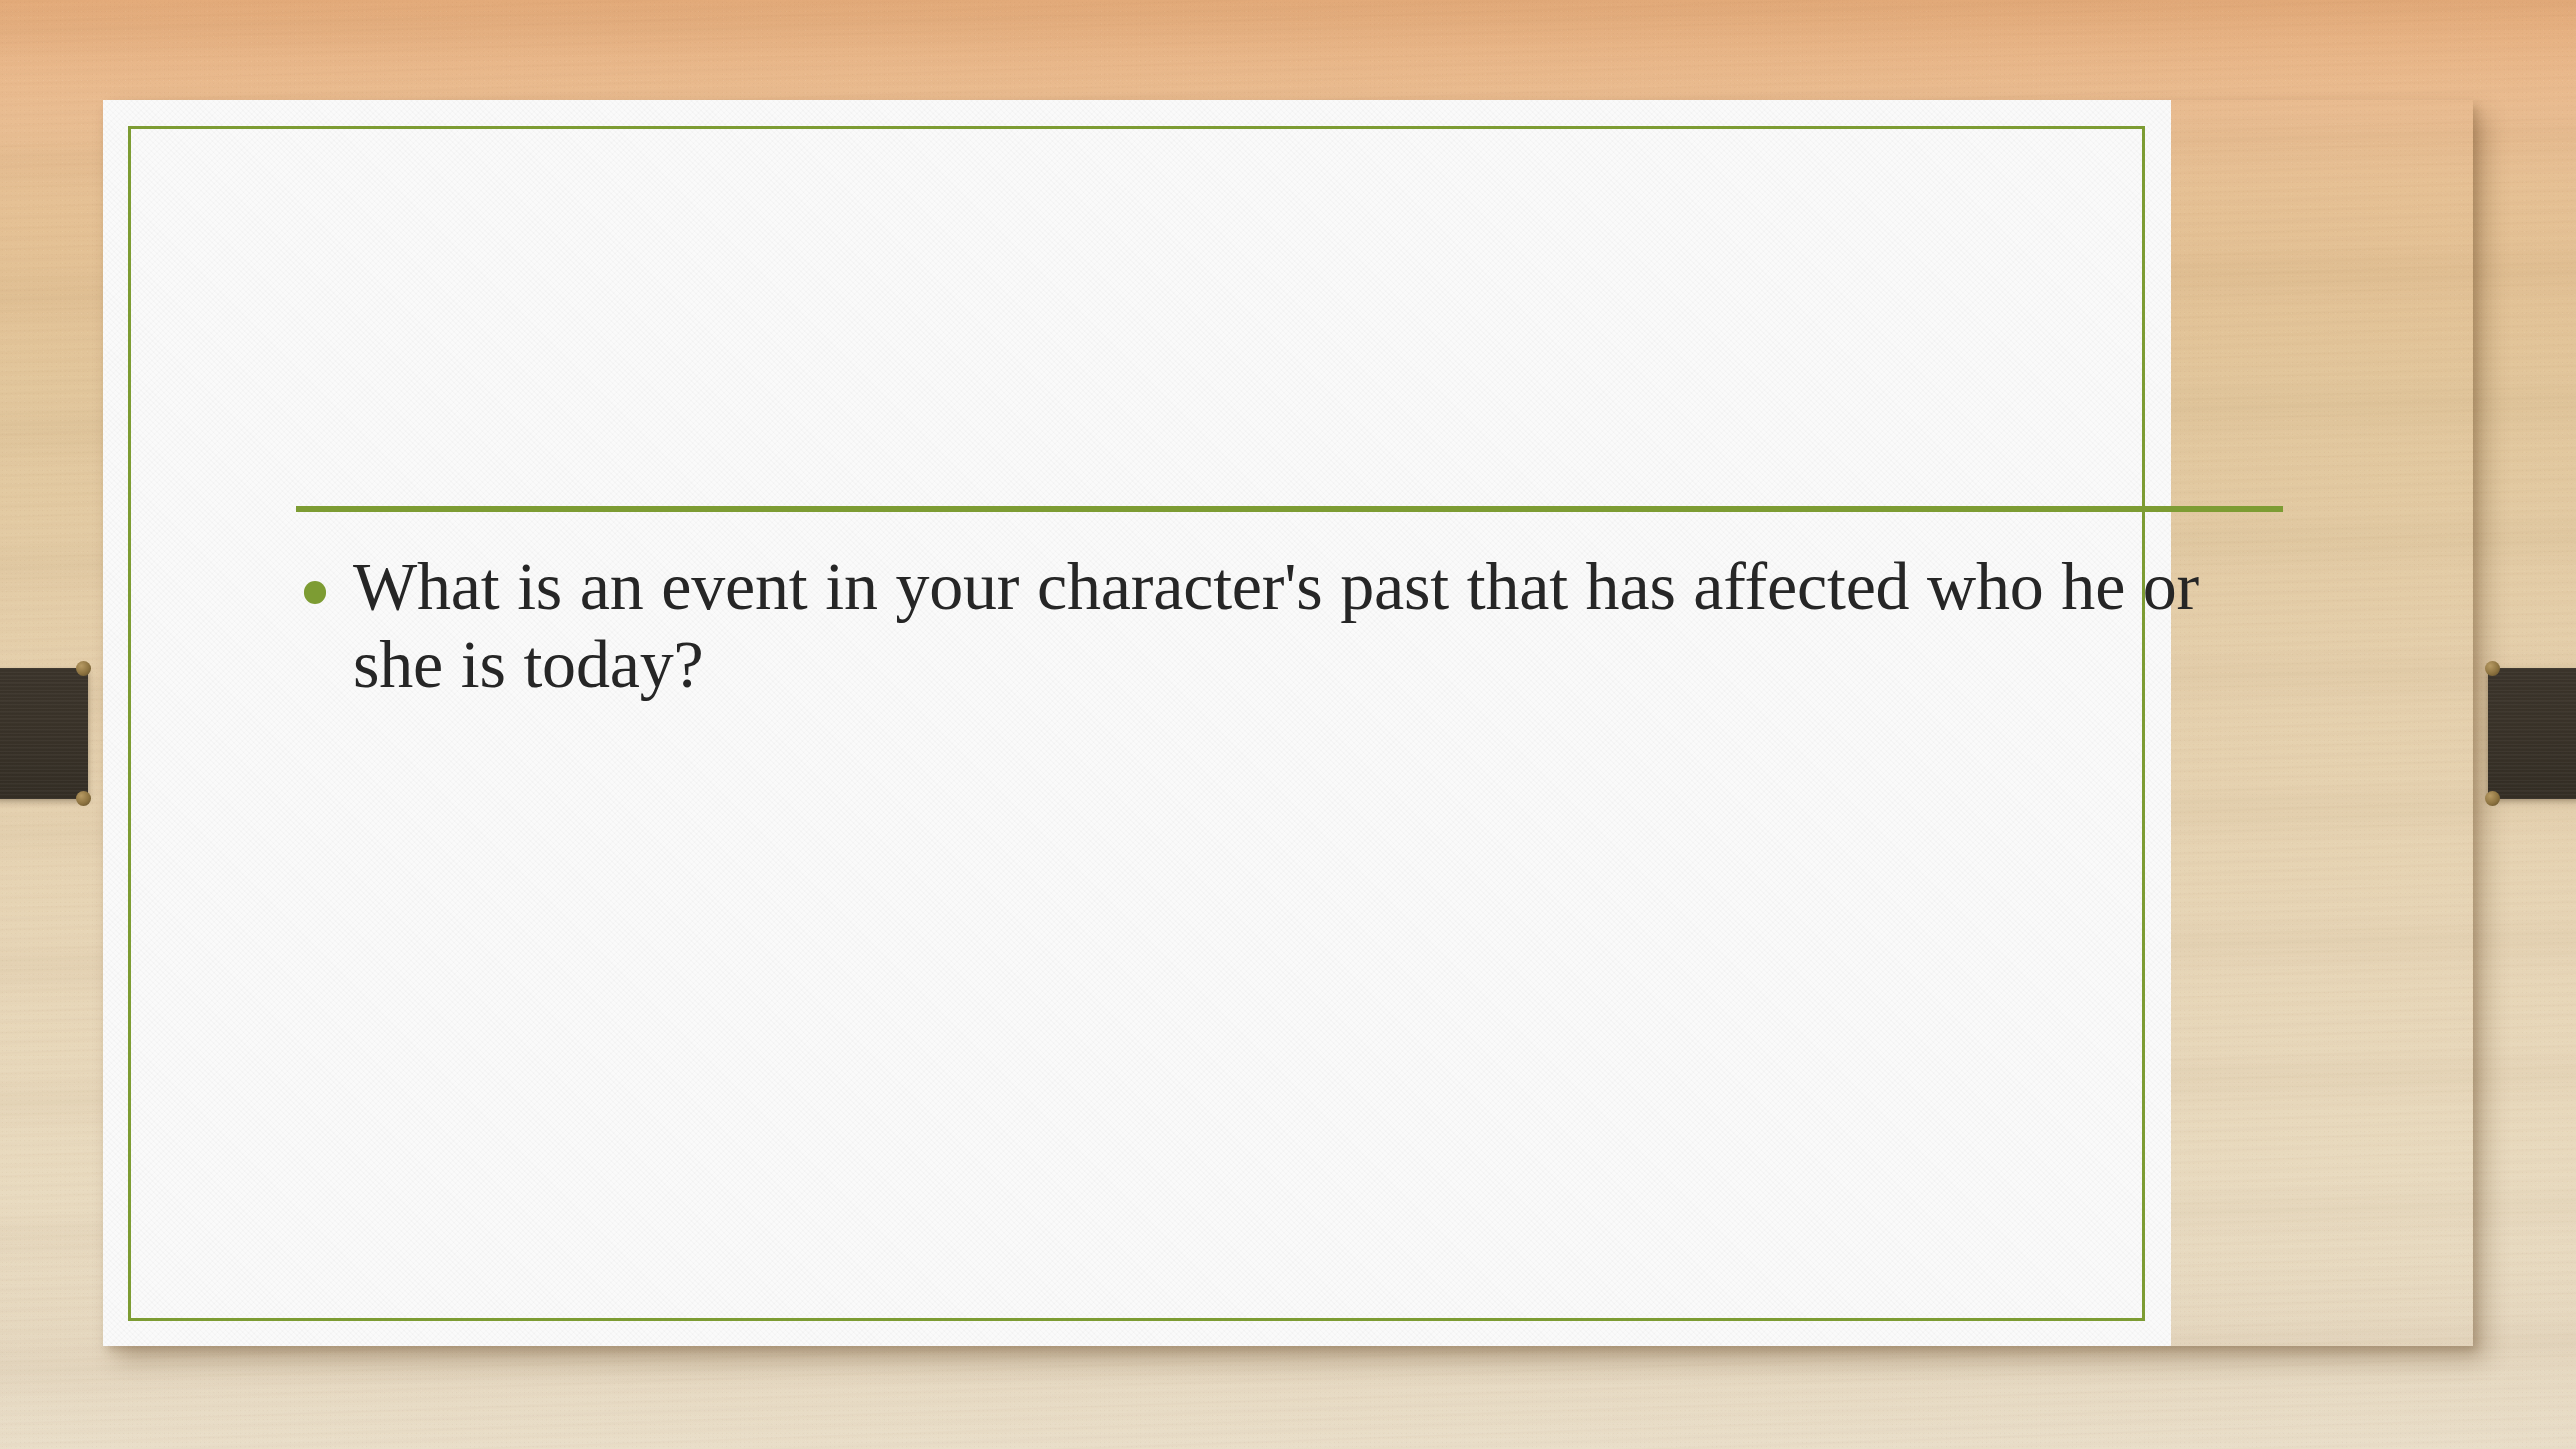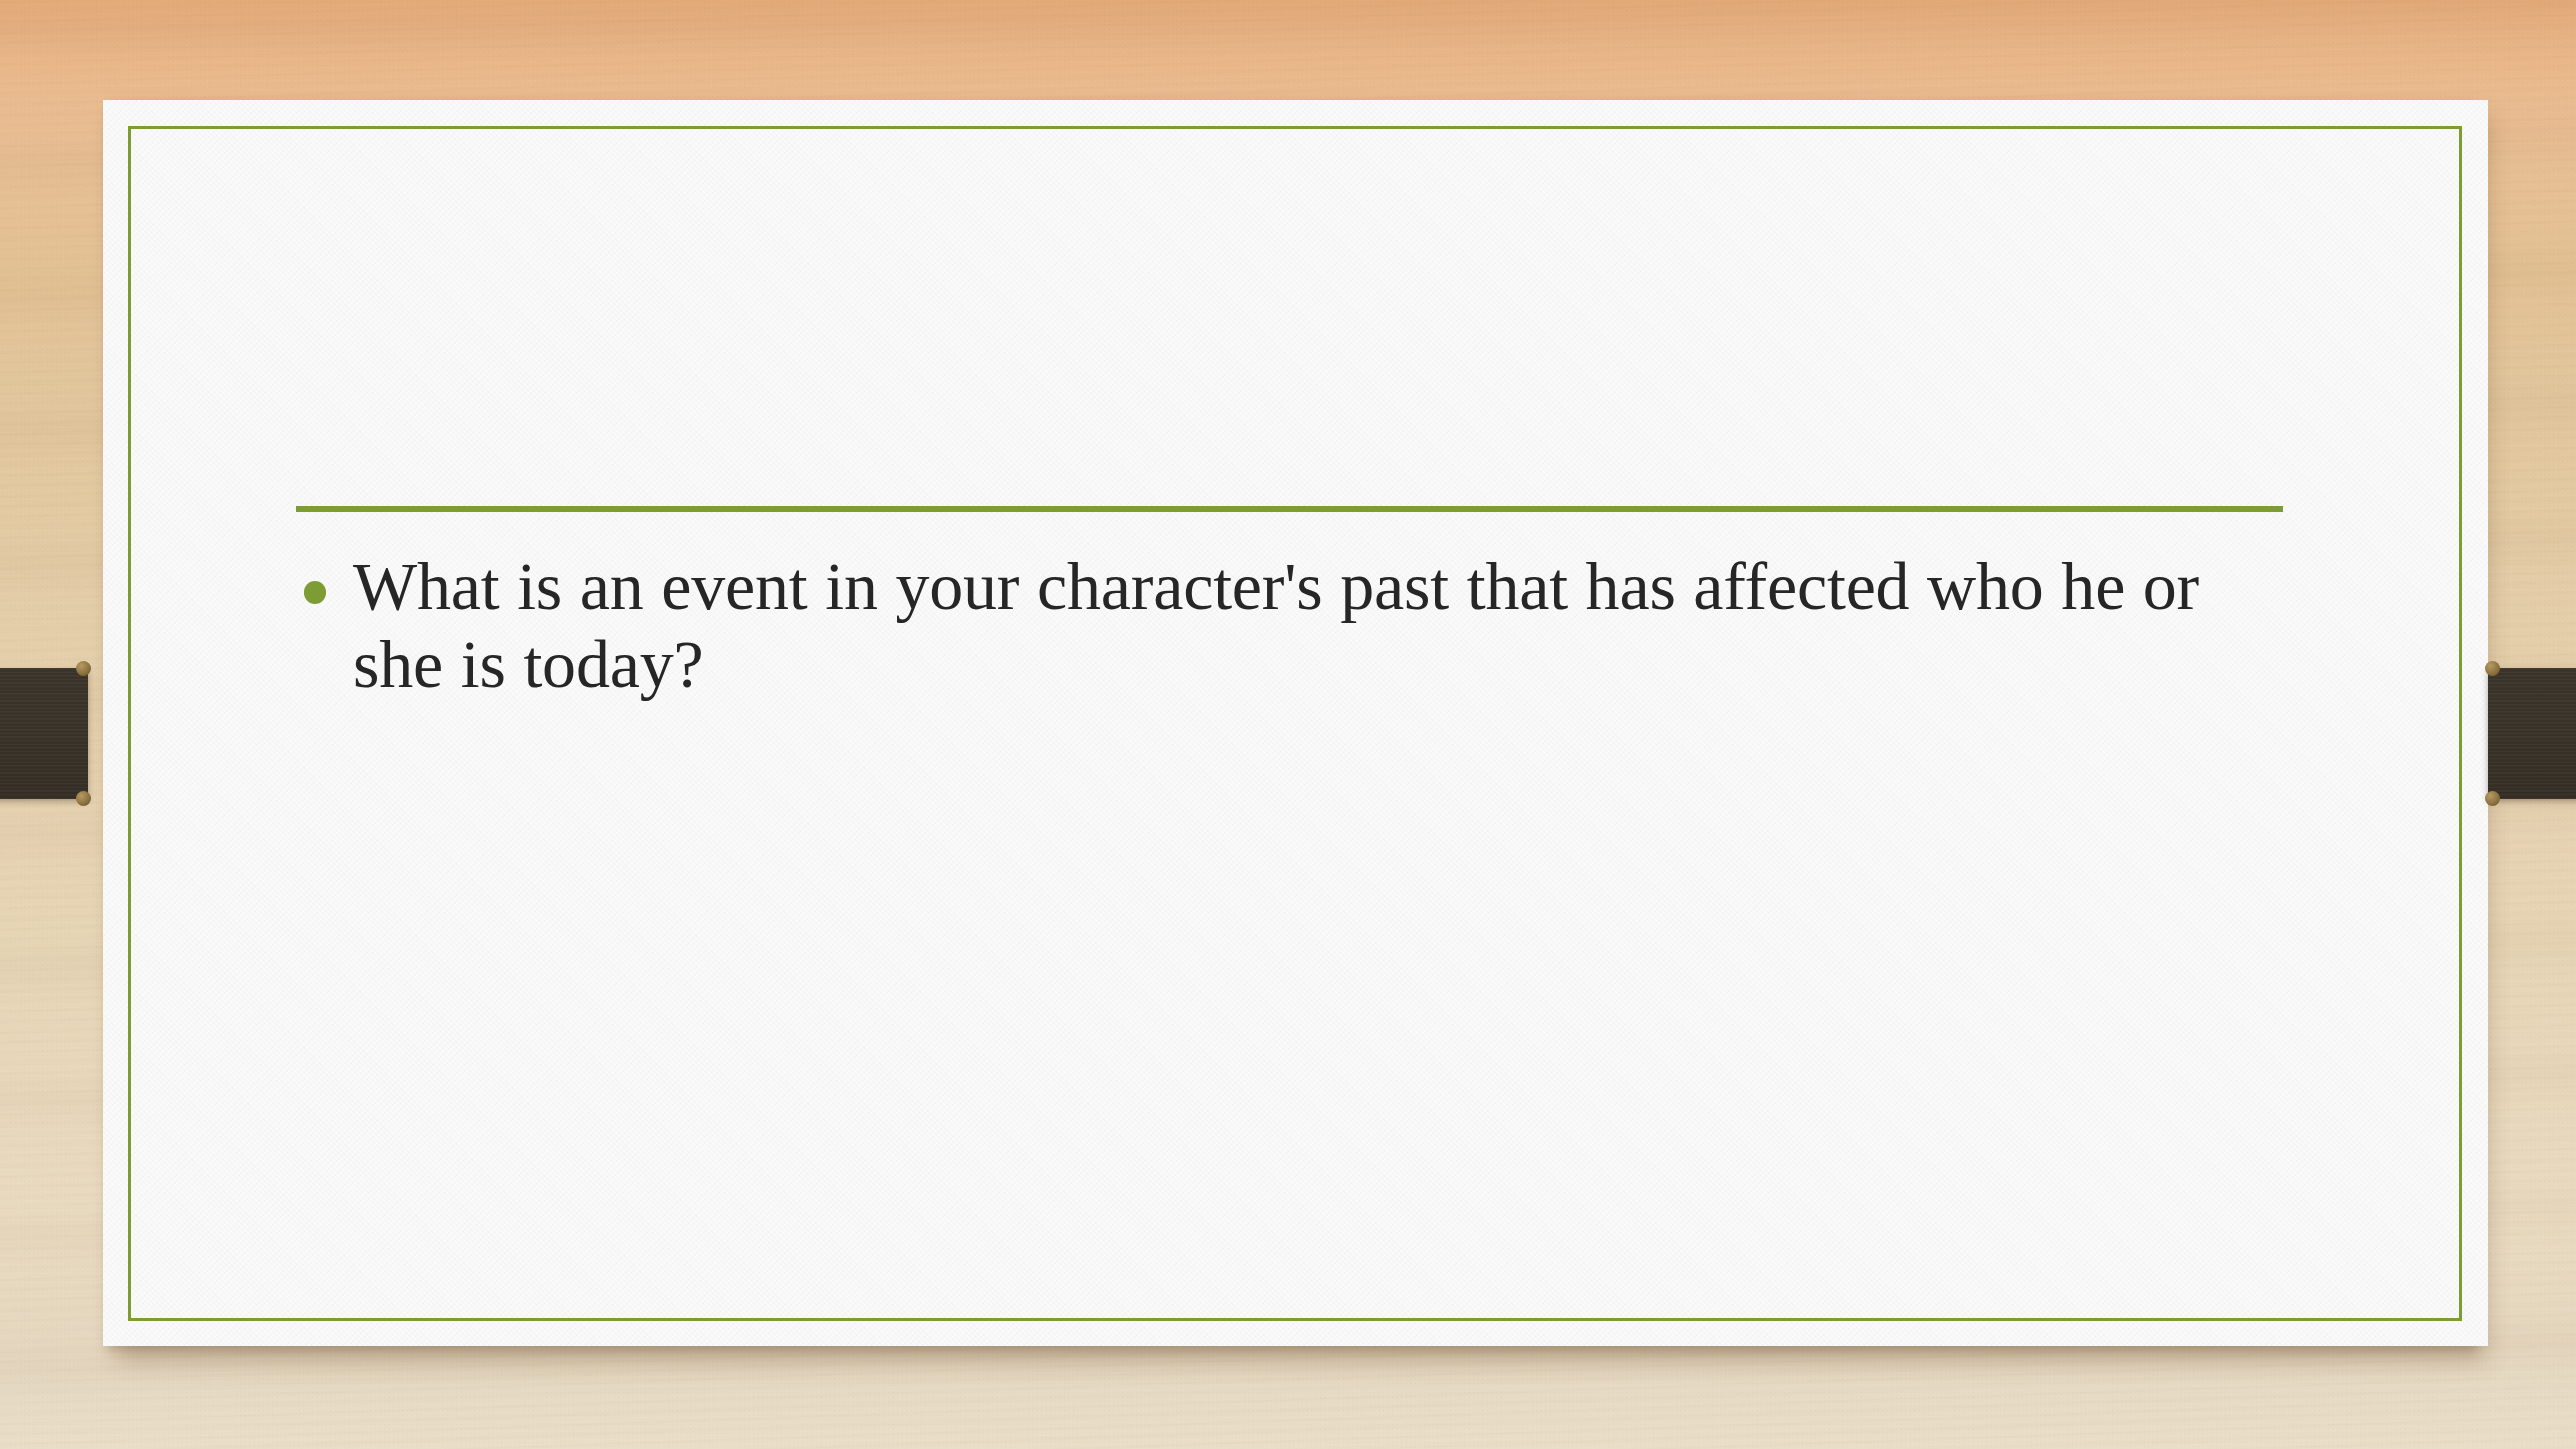--- a/index.html
+++ b/index.html
@@ -92,21 +92,21 @@
     width: 2370px;
     height: 1246px;
     box-shadow:
       12.5px 14.3px 23px rgba(90,60,25,0.30),
       3.6px 4.5px 9px rgba(90,60,25,0.22);
   }
   .paper {
     position: absolute;
     left: 103px;
     top: 100px;
-    width: 2385px;
+    width: 2068px;
     height: 1246px;
     background: #fafafa;
   }
   .paper-texture {
     position: absolute;
     inset: 0;
     background-image:
       repeating-linear-gradient(45deg,
         rgba(0,0,0,0.020) 0px,
         rgba(0,0,0,0.020) 0.9px,

